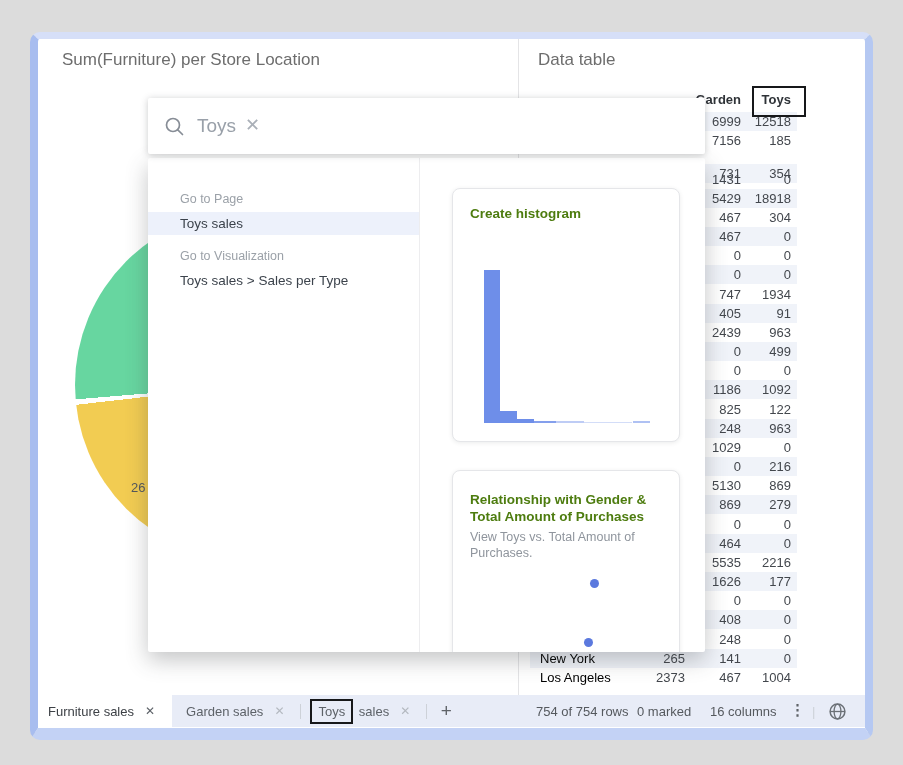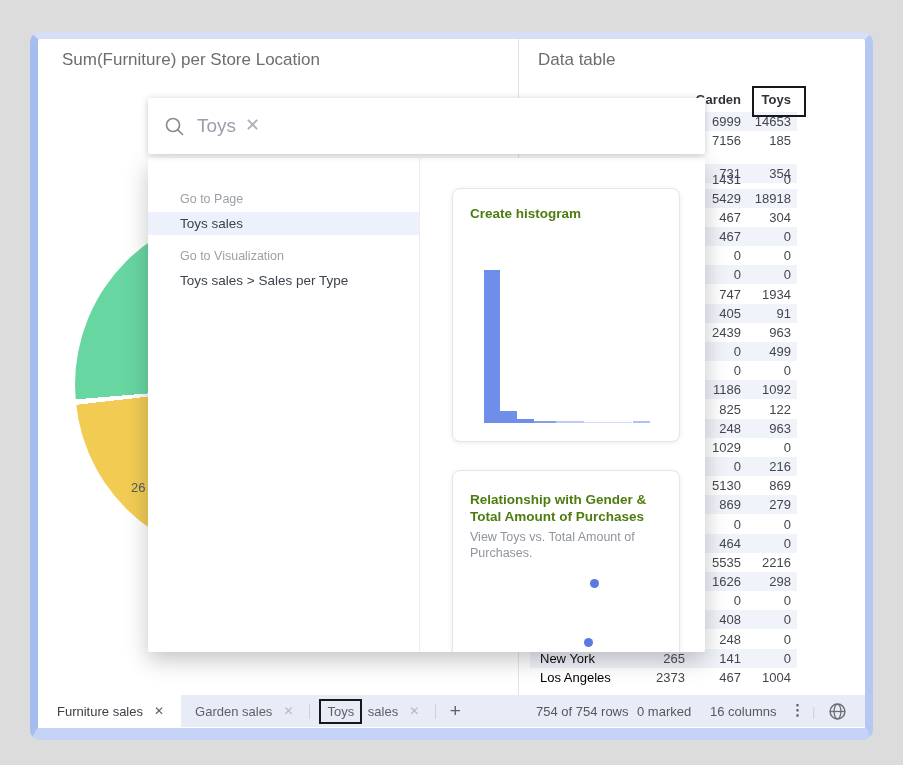--- a/index.html
+++ b/index.html
@@ -53,21 +53,21 @@
   #card-hist .card-sub{top:34px;}
   #card-rel .card-title{top:20px;}
   #card-rel .card-sub{top:58px;}
   #hist{position:absolute;left:31px;top:77px;width:170px;height:157px;}
   .hbar{position:absolute;bottom:0;}
   #dots{position:absolute;left:0;top:0;width:228px;height:250px;}
   .dot{position:absolute;width:9px;height:9px;border-radius:50%;}
   
   .tab-bar{position:absolute;left:38px;top:695px;width:827px;height:32px;background:#e8ecf7;display:flex;align-items:center;z-index:1;}
   .tab{display:flex;align-items:center;gap:11px;height:32px;padding:11px 14px;font-size:13px;color:#5d6268;cursor:pointer;white-space:nowrap;}
-  .tab.active{background:#ffffff;color:#3d4146;padding:0 17px 0 19px;}
+  .tab.active{background:#ffffff;color:#3d4146;padding:0 17px 0 10px;}
   .tab-close{font-size:12px;color:#b3b8bf;}
   .tab.active .tab-close{color:#5d6268;}
   .tdiv{width:1px;height:15px;background:#cdd1d8;margin:0 2px;}
   .tab-add{width:34px;text-align:center;font-size:19px;color:#5f6368;cursor:pointer;}
   .fbox{display:inline-block;border:2px solid #17181a;padding:3px 6px;margin:0 2px 0 -7px;}
   
   .status{position:absolute;top:704px;font-size:13px;color:#55595e;z-index:1;}
   #st-rows{left:536px;} #st-marked{left:637px;} #st-cols{left:710px;}
   #st-kebab{left:790px;top:701px;font-size:15px;font-weight:bold;color:#5f6368;cursor:pointer;}
   #st-div{left:812px;color:#cdd1d8;}
@@ -87,21 +87,21 @@
 
   <div class="viz-title" id="right-title">Data table</div>
   <div class="thead">
     <span class="th g">Garden</span>
     <span class="th t">Toys</span>
   </div>
   <div class="focus-box" id="th-focus"></div>
   <div id="table-rows">
       <div class="trow stripe" style="top: 0px;">
         <span class="cg">6999</span>
-        <span class="ct">14653</span>
+        <span class="ct">12518</span>
       </div>
       <div class="trow" style="top: 19.17px;">
         <span class="cg">7156</span>
         <span class="ct">185</span>
       </div>
       <div class="trow stripe" style="top: 38.34px; margin-top: 14px;">
         <span class="cg">731</span>
         <span class="ct">354</span>
       </div>
       <div class="trow" style="top: 57.51px;">
@@ -183,21 +183,21 @@
       <div class="trow stripe" style="top: 421.74px;">
         <span class="cg">464</span>
         <span class="ct">0</span>
       </div>
       <div class="trow" style="top: 440.91px;">
         <span class="cg">5535</span>
         <span class="ct">2216</span>
       </div>
       <div class="trow stripe" style="top: 460.08px;">
         <span class="cg">1626</span>
-        <span class="ct">298</span>
+        <span class="ct">177</span>
       </div>
       <div class="trow" style="top: 479.25px;">
         <span class="cg">0</span>
         <span class="ct">0</span>
       </div>
       <div class="trow stripe" style="top: 498.42px;">
         <span class="cg">408</span>
         <span class="ct">0</span>
       </div>
       <div class="trow" style="top: 517.59px;">

